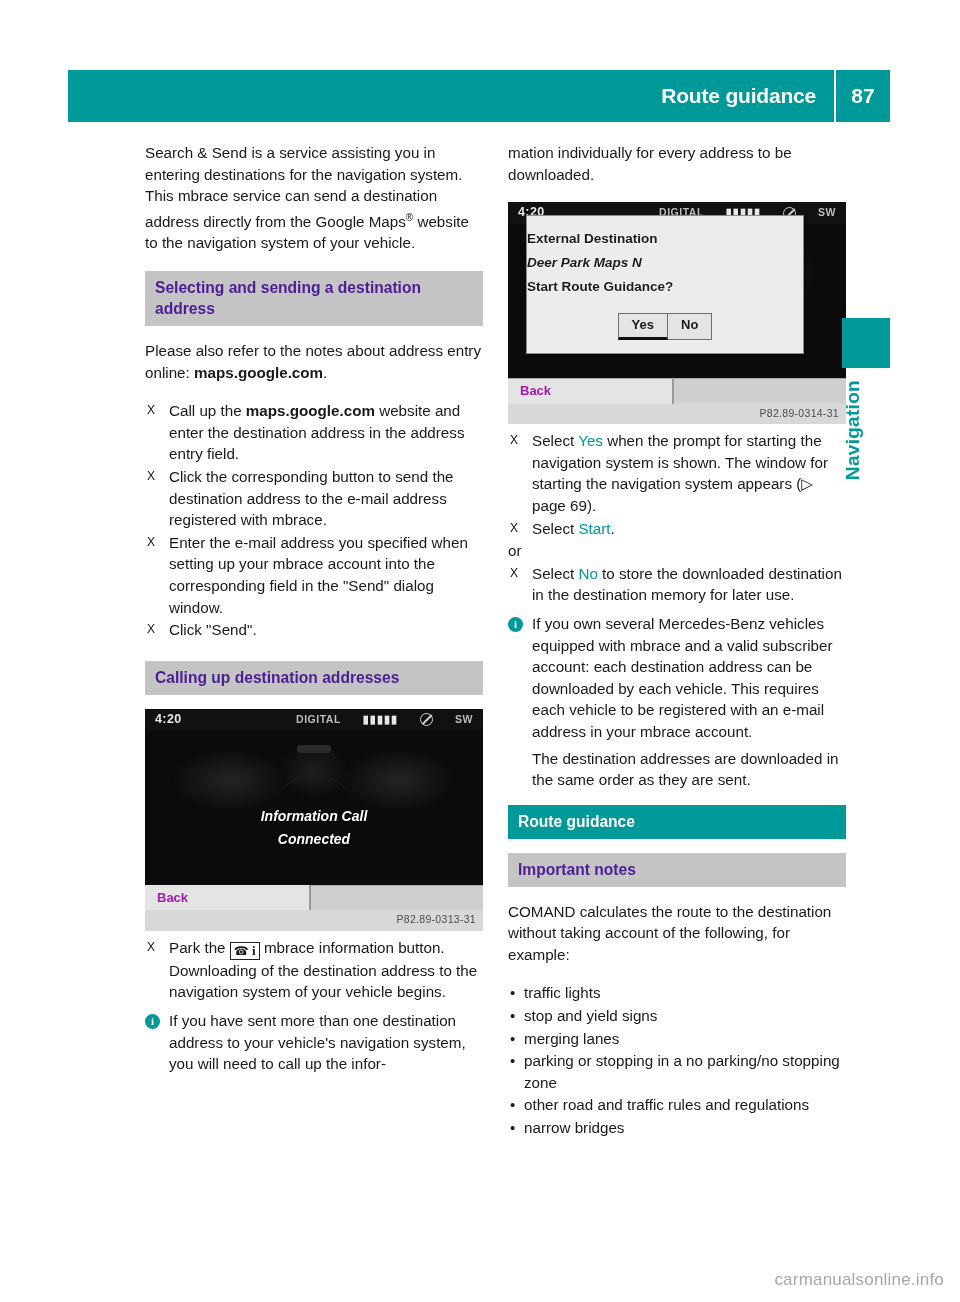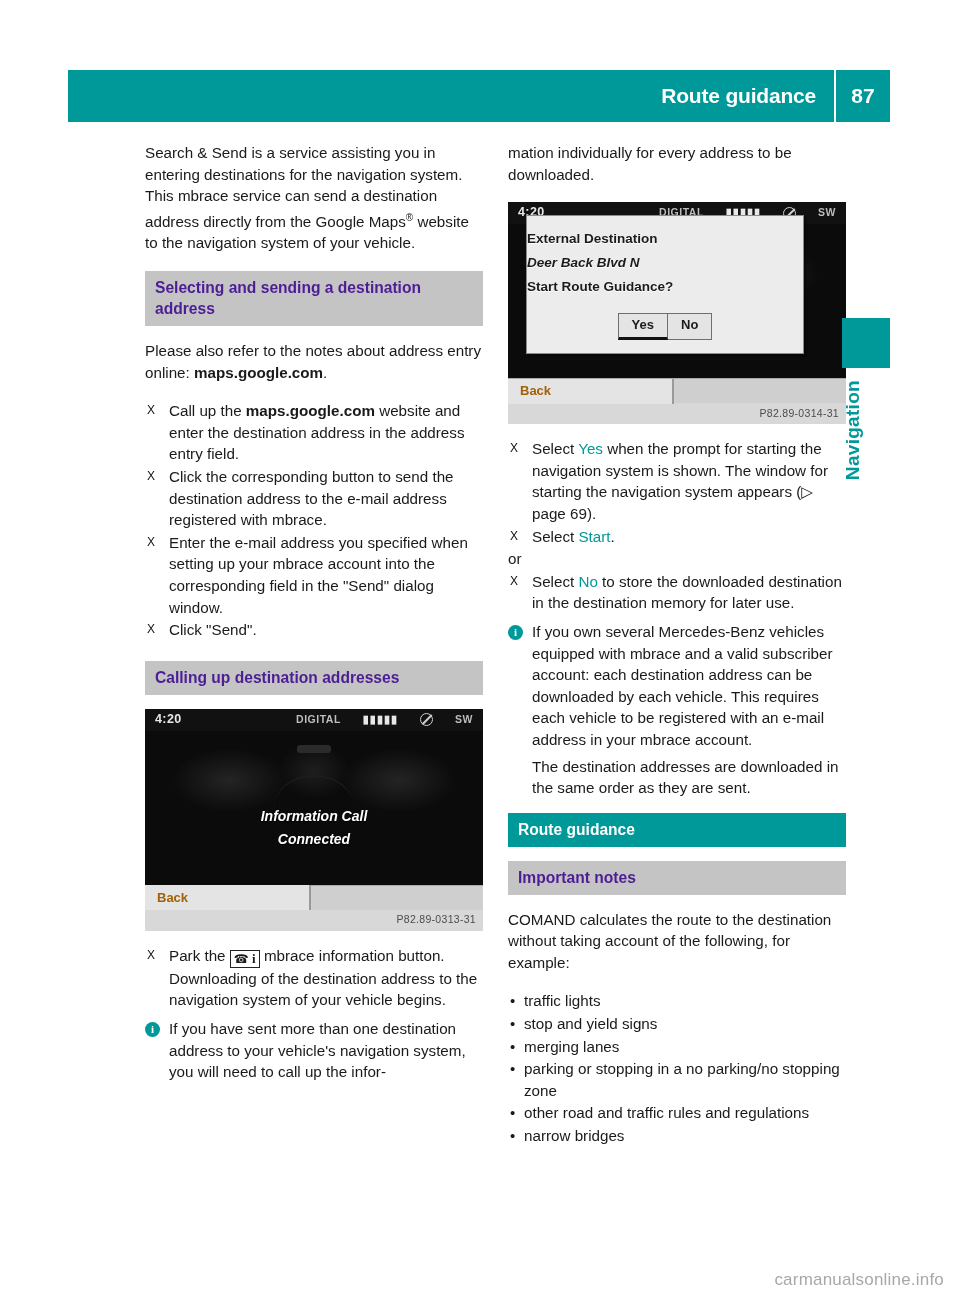--- a/index.html
+++ b/index.html
@@ -137,21 +137,21 @@
     vertical-align: -2px;
     white-space: nowrap;
   }
   .kbtn .ph { font-size: 12px; }
   .kbtn .ii { font-weight: bold; font-family: "Liberation Serif", serif; font-size: 13px; }
 
   
   .shot {
     width: 338px;
     background: #d8d8d8;
-    margin-bottom: 14px;
+    margin-bottom: 6px;
     position: relative;
     font-family: "Liberation Sans", sans-serif;
   }
   .shot .screen {
     position: relative;
     width: 338px; height: 176px;
     background: #0a0a0a;
     overflow: hidden;
   }
   .shot .statusbar {
@@ -238,21 +238,21 @@
     align-items: center;
   }
   .shot .backbar .backcell {
     width: 166px; height: 25px;
     background: #e4e4e4;
     border-right: 2px solid #9a9a9a;
     display: flex; align-items: center;
     padding-left: 12px;
     font-weight: bold;
     font-size: 13px;
-    color: #a16207;
+    color: #a21caf;
   }
   .shot .caption {
     width: 338px; height: 21px;
     background: #d8d8d8;
     display: flex;
     align-items: center;
     justify-content: flex-end;
     padding-right: 7px;
     font-size: 10.5px;
     font-weight: normal;
@@ -414,21 +414,21 @@
           <span class="clock">4:20</span>
           <span class="right">
             <span>DIGITAL</span>
             <span class="bars">▮▮▮▮▮</span>
             <span class="nosign"></span>
             <span>SW</span>
           </span>
         </div>
         <div class="dialog">
           <div class="dl">External Destination</div>
-          <div class="dl italic">Deer Back Blvd N</div>
+          <div class="dl italic">Deer Park Maps N</div>
           <div class="dl">Start Route Guidance?</div>
           <div class="btns">
             <span class="bx sel">Yes</span>
             <span class="bx">No</span>
           </div>
         </div>
       </div>
       <div class="backbar">
         <div class="backcell">Back</div>
       </div>

